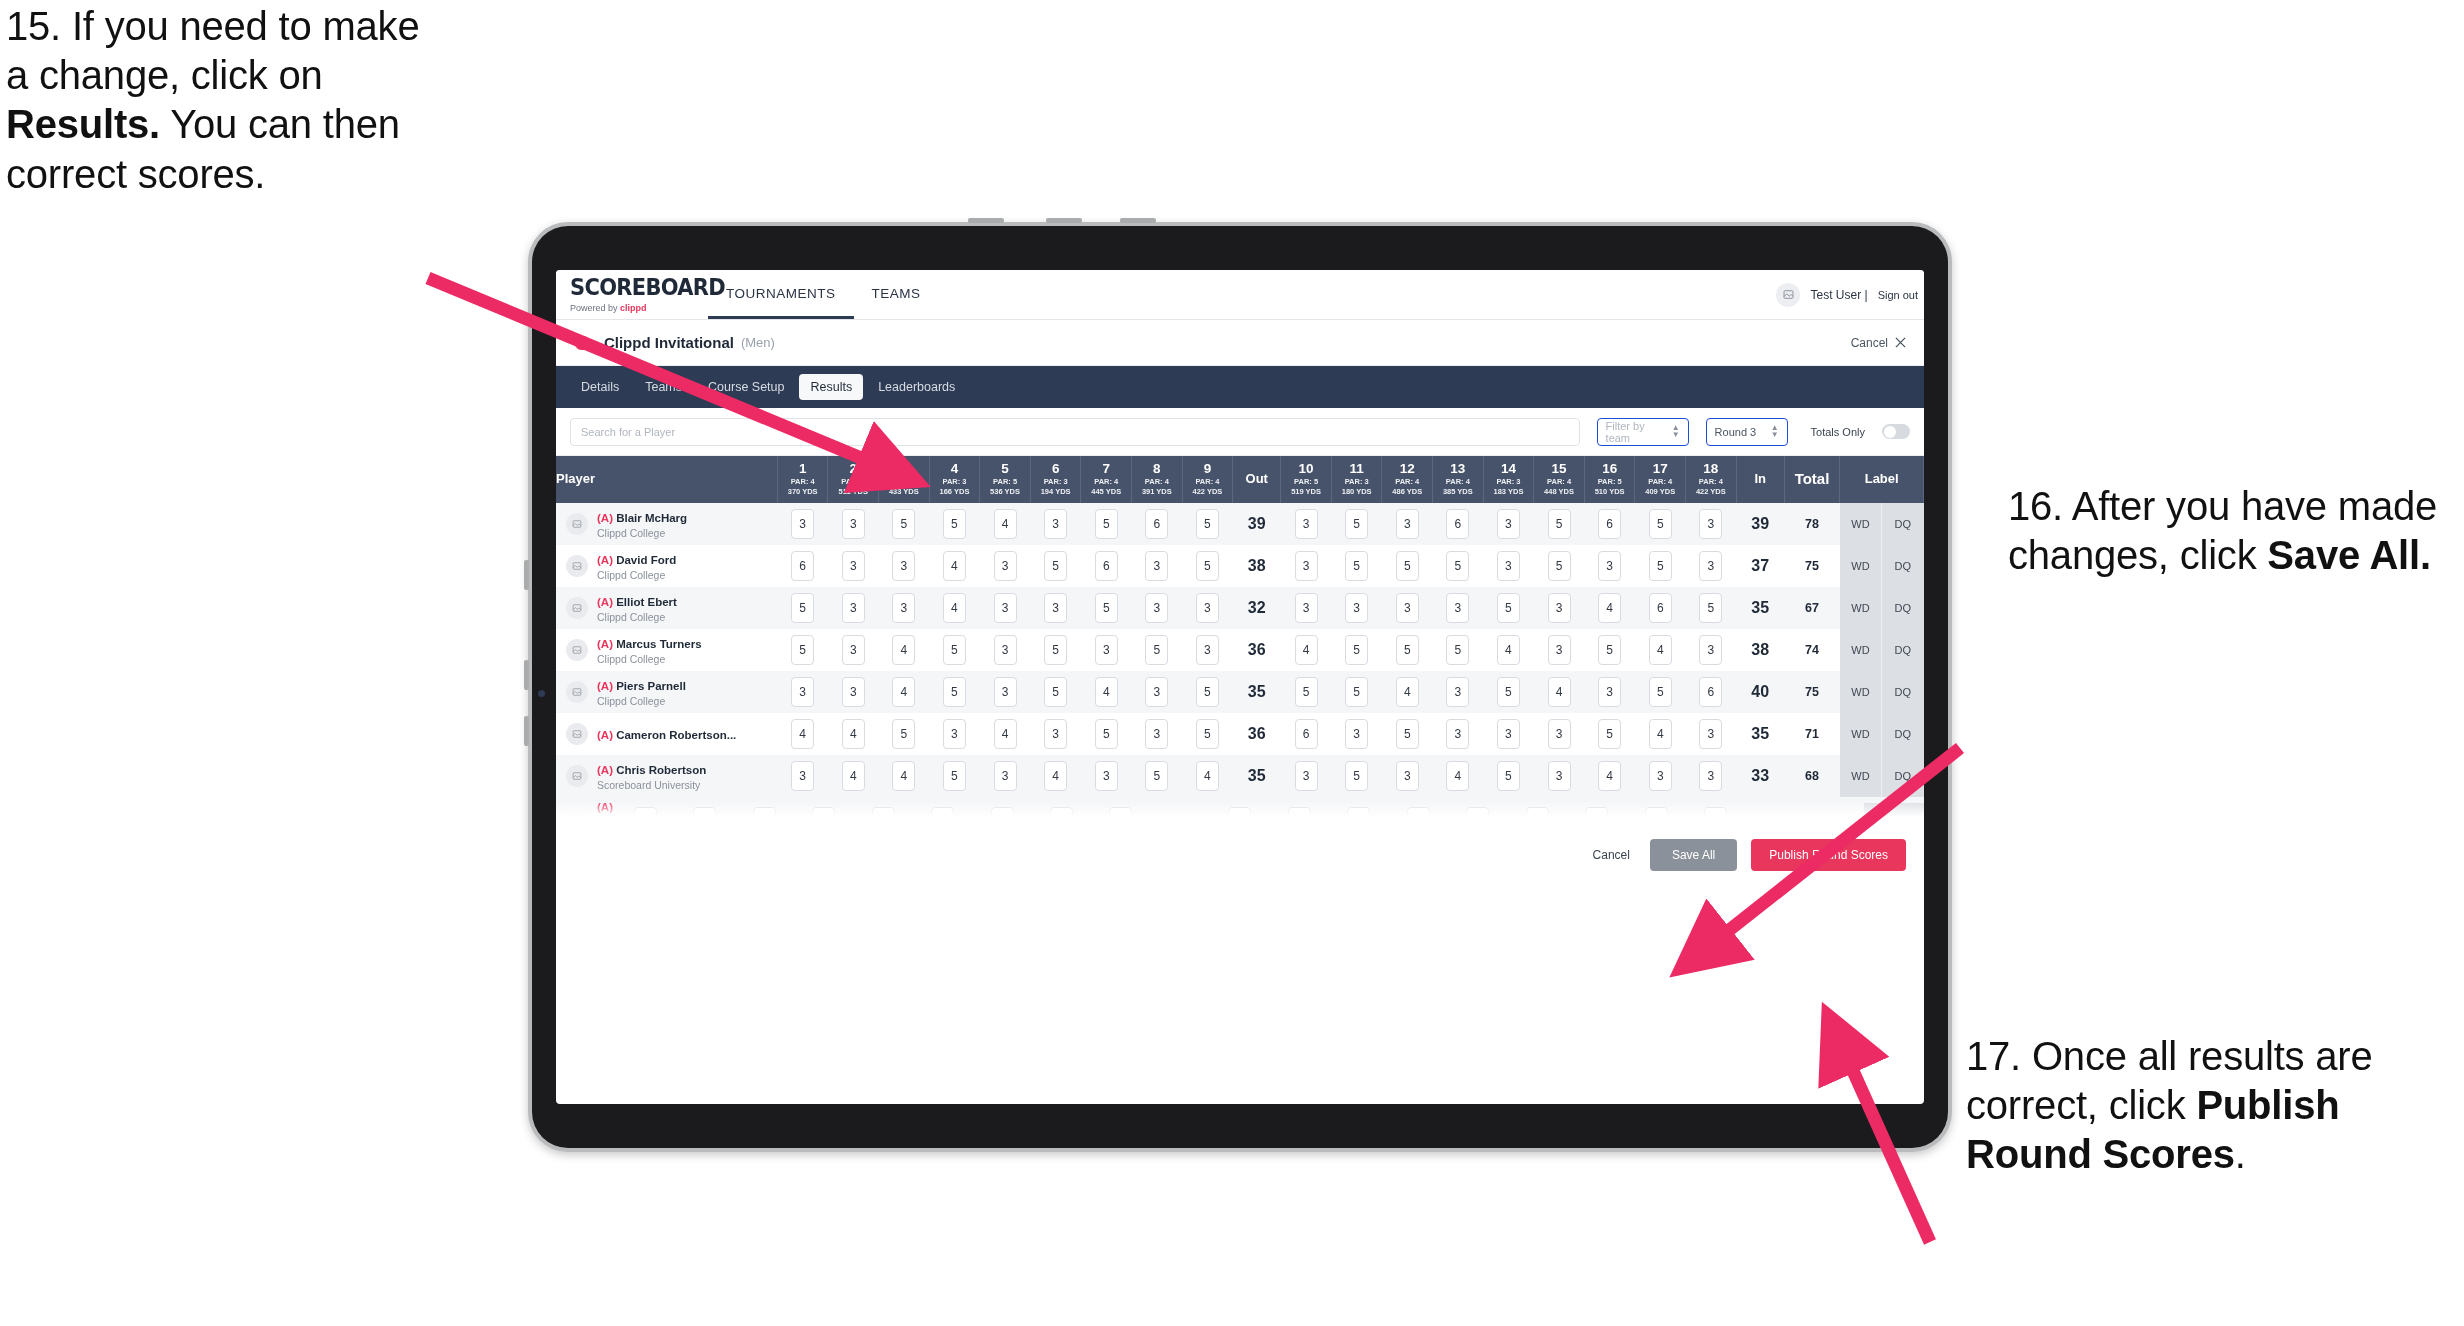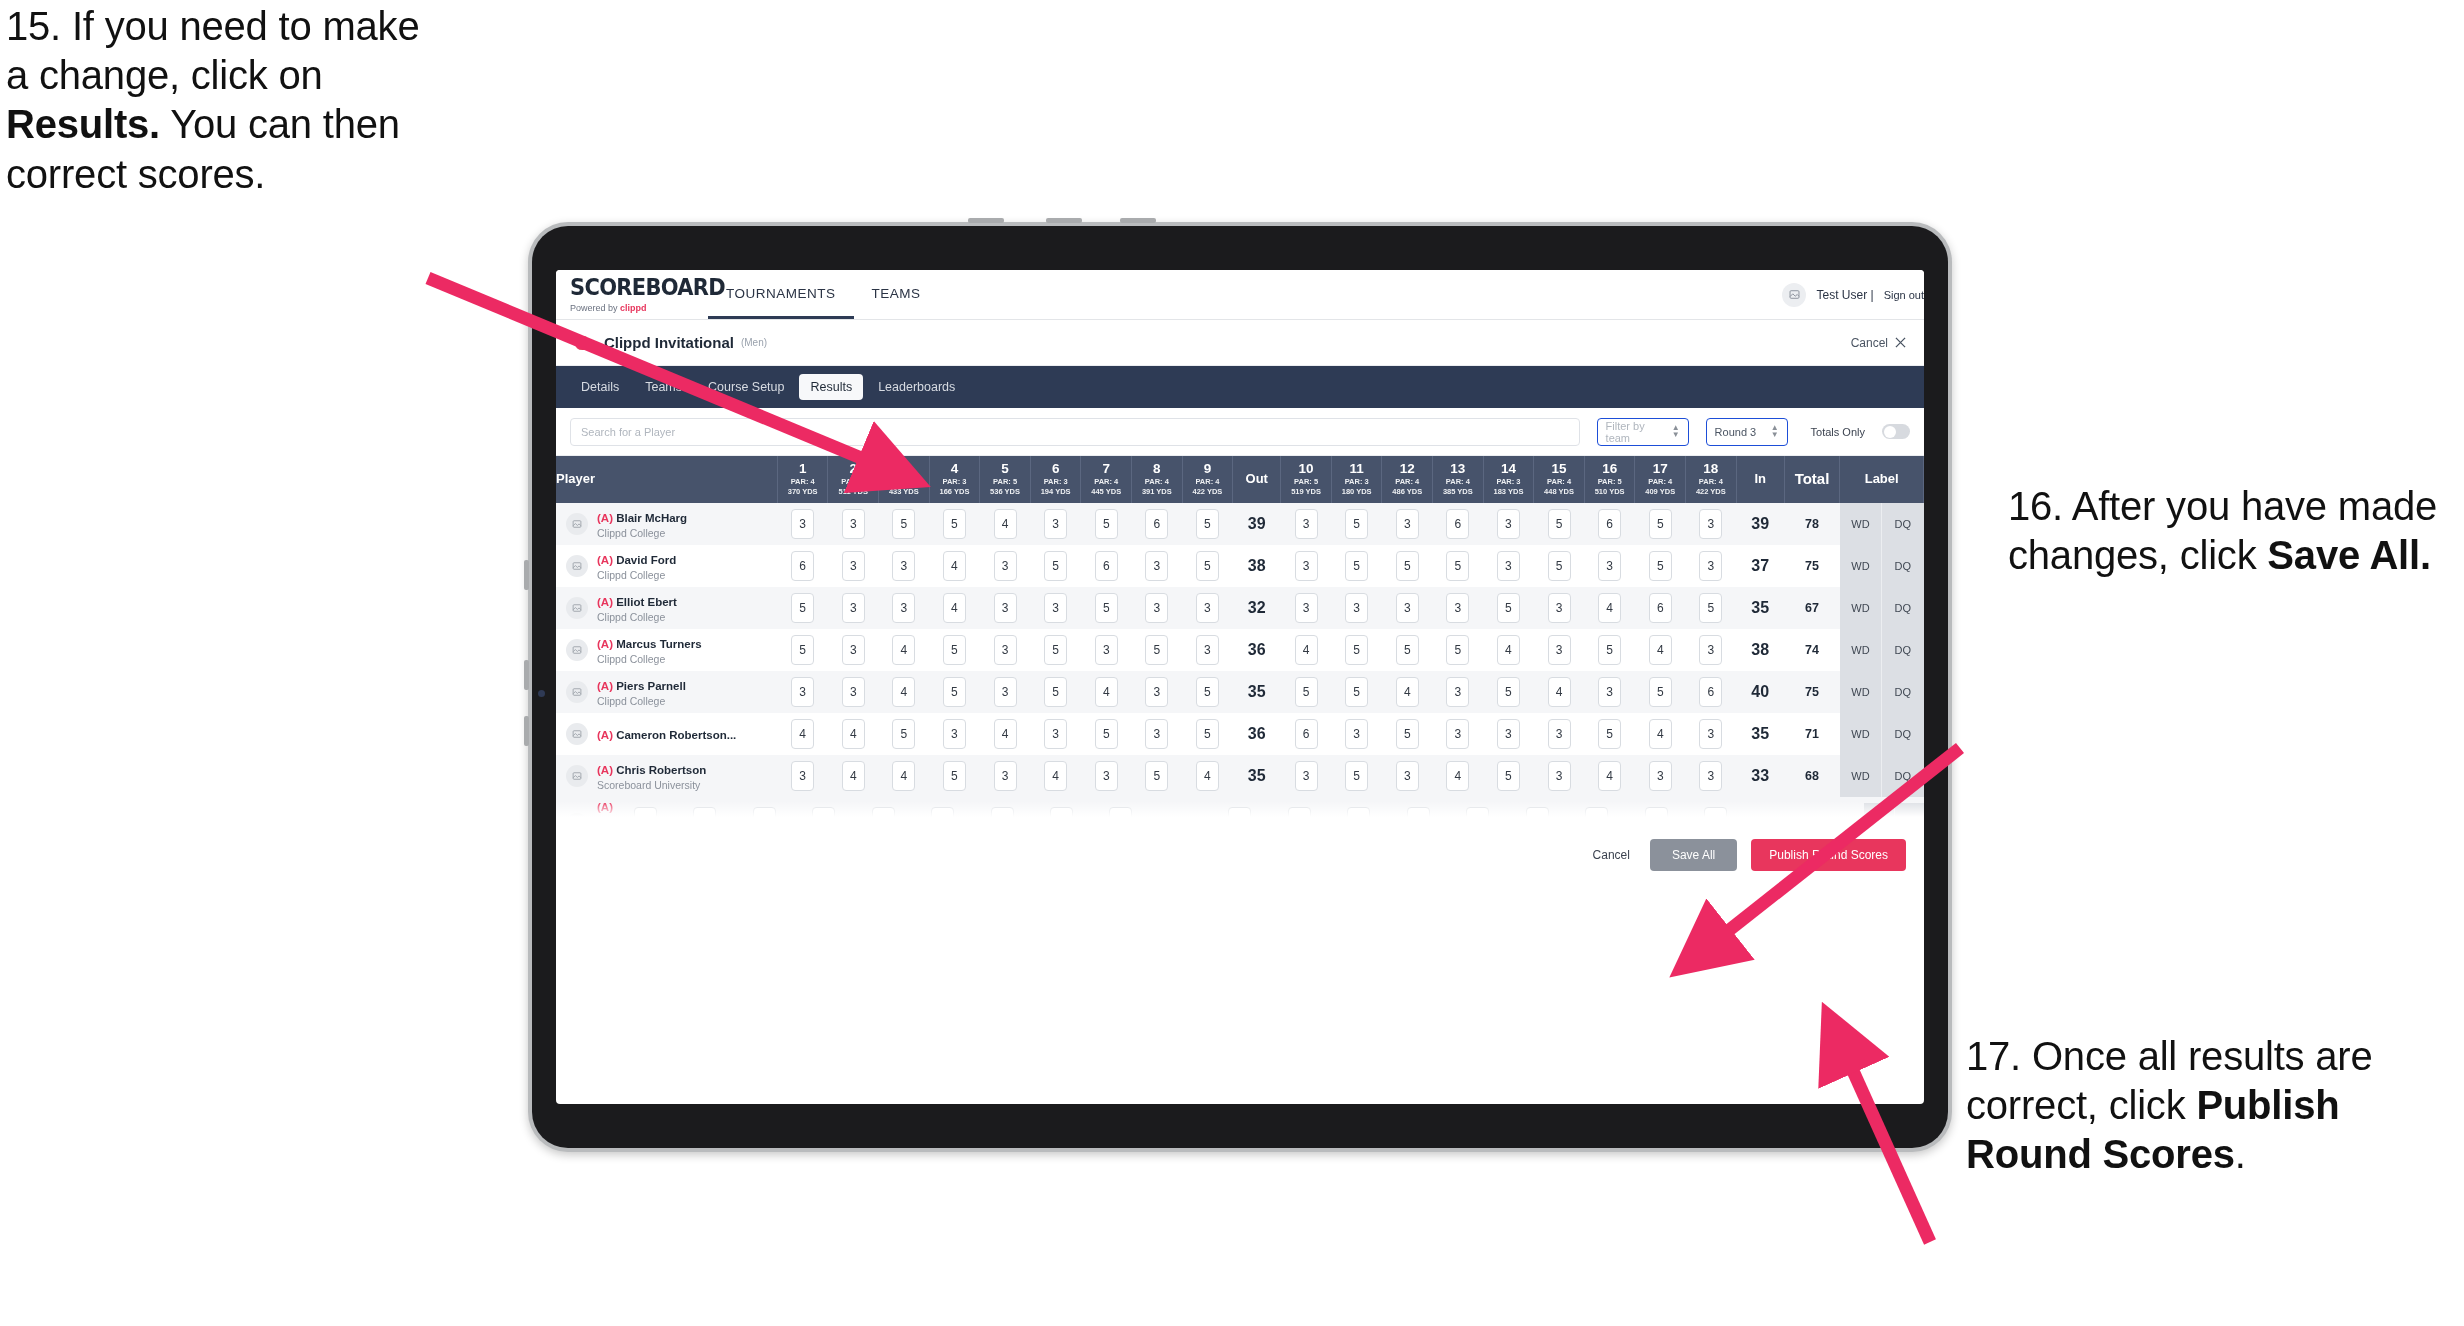--- a/index.html
+++ b/index.html
@@ -73,38 +73,38 @@
   }
   #brand-sub { font-size: 9px; color: #6b7280; margin-top: 5px; }
   #brand-sub .cl { color: #e8365d; font-weight: 700; }
   .navtab {
     display: flex; align-items: center; padding: 0 18px;
     font-size: 13.5px; letter-spacing: 0.5px; color: #2b3445;
     border-bottom: 3px solid transparent; cursor: pointer;
   }
   .navtab.active { border-bottom-color: #2e3b55; }
   #usercorner {
-    margin-left: auto; display: flex; align-items: center; gap: 10px; padding-right: 0;
+    margin-left: auto; display: flex; align-items: center; gap: 10px; padding-right: 6px;
   }
   .avatar-circle {
     width: 24px; height: 24px; border-radius: 50%; background: #eceef1;
     display: flex; align-items: center; justify-content: center;
   }
   .avatar-circle svg { width: 11px; height: 11px; }
   #username { font-size: 12px; color: #2b3445; }
   #signout { font-size: 11px; color: #2b3445; cursor: pointer; }
 
   
   #titlebar {
     height: 46px; background: #ffffff; display: flex; align-items: center;
     padding: 0 18px; border-bottom: 1px solid #eceef1;
   }
   #clippd-c { font-size: 19px; font-weight: 800; color: #e8365d; margin-right: 16px; font-family: "DejaVu Sans", sans-serif; }
   #t-name { font-size: 15px; font-weight: 600; color: #1f2937; }
-  #t-gender { font-size: 10px; color: #9aa2ad; margin-left: 7px; }
+  #t-gender { font-size: 13px; color: #9aa2ad; margin-left: 7px; }
   #cancel-x { margin-left: auto; font-size: 12px; color: #4b5563; display: flex; align-items: center; gap: 7px; cursor: pointer; }
 
   
   #subtabs {
     height: 42px; background: #2e3b55; display: flex; align-items: center; gap: 4px; padding: 8px 14px;
   }
   .subtab {
     font-size: 12.5px; color: #d7dbe2; padding: 6px 11px; border-radius: 4px; cursor: pointer;
   }
   .subtab.active { background: #f7f8fa; color: #1f2937; font-weight: 500; }

